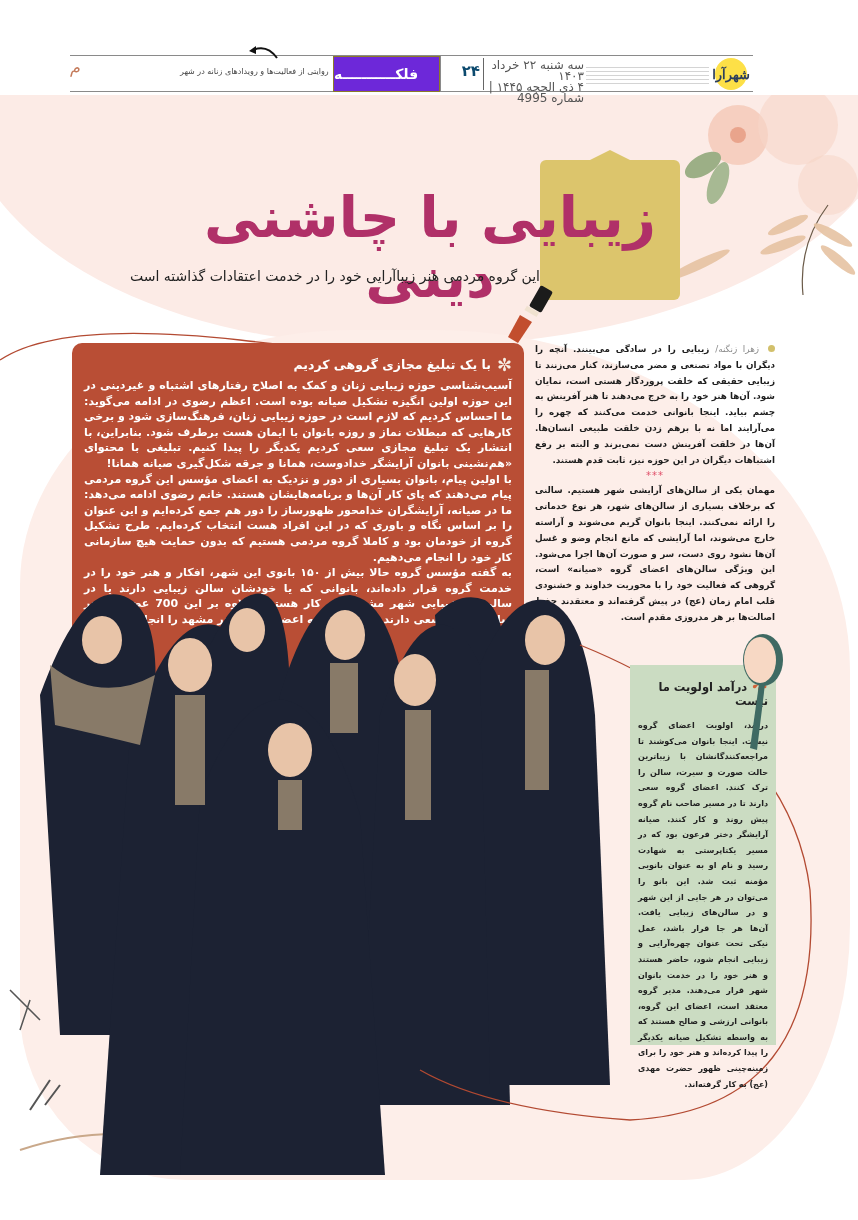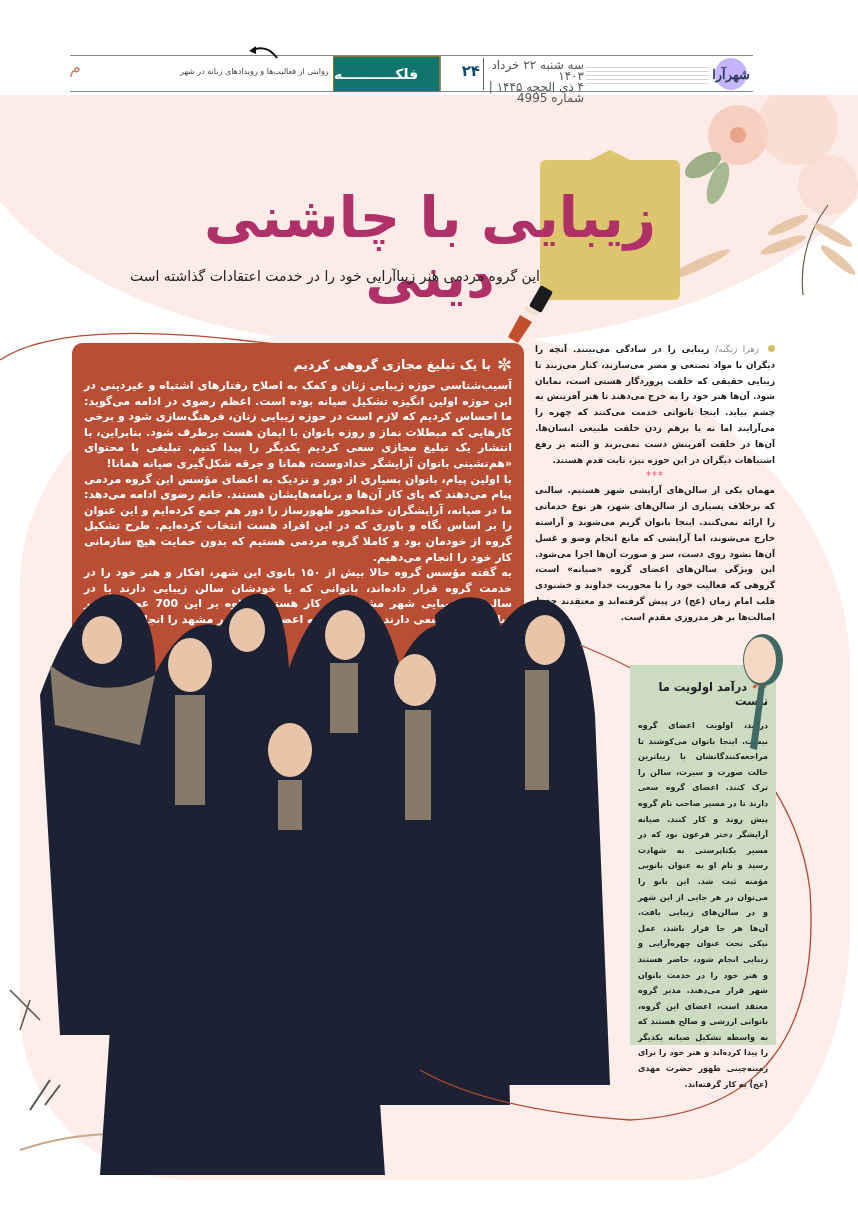--- a/index.html
+++ b/index.html
@@ -3,31 +3,31 @@
 <meta charset="utf-8">
 <style>
   * { box-sizing: border-box; margin: 0; padding: 0; }
   html, body { width: 858px; height: 1220px; background: #ffffff; overflow: hidden; }
   body { position: relative; font-family: "DejaVu Sans", sans-serif; direction: rtl; }
 
   
   .header { position: absolute; left: 70px; top: 55px; width: 683px; height: 37px;
             border-top: 1px solid #8a8a8a; border-bottom: 1px solid #8a8a8a; direction: ltr; }
   .hdr-logo-right { position: absolute; right: 6px; top: 2px; width: 32px; height: 32px;
-                    border-radius: 50%; background: #c4b5fd; display: flex; align-items: center; justify-content: center;
+                    border-radius: 50%; background: #fde047; display: flex; align-items: center; justify-content: center;
                     color: #2d3f5c; font-size: 13px; font-weight: bold; font-family: "DejaVu Serif", serif; }
   .hdr-dots { position: absolute; right: 44px; left: 516px; top: 8px; height: 20px;
               background-image: repeating-linear-gradient(to bottom, transparent 0 3px, #cfcfcf 3px 4px); opacity: .9; }
   .hdr-date { position: absolute; left: 418px; top: 4px; width: 96px; text-align: right; direction: rtl;
               font-size: 12px; line-height: 11px; color: #555; }
   .hdr-sep { position: absolute; left: 413px; top: 2px; width: 1px; height: 32px; background: #666; }
   .hdr-num { position: absolute; left: 372px; top: 6px; width: 38px; text-align: center;
              font-size: 15px; font-weight: bold; color: #0c4a6e; direction: rtl; padding-left: 20px; }
   .hdr-section { position: absolute; left: 263px; top: 0; width: 107px; height: 36px;
-                 background: #0f766e; border: 1px solid #8c7a2a; color: #fff; font-weight: bold; font-size: 14px;
+                 background: #6d28d9; border: 1px solid #8c7a2a; color: #fff; font-weight: bold; font-size: 14px;
                  display: flex; align-items: center; justify-content: flex-end; padding-right: 10px; direction: rtl; }
   .hdr-sep2 { position: absolute; left: 370px; top: 0; width: 1px; height: 36px; background: #8a8a8a; }
   .hdr-tagline { position: absolute; left: 110px; top: 11px; width: 150px; text-align: left; direction: rtl;
                  font-size: 8px; color: #444; }
   .hdr-logo-left { position: absolute; left: 0; top: 2px; width: 22px; height: 32px;
                    color: #c47a5a; font-size: 16px; font-family: "DejaVu Serif", serif; font-style: italic; }
   .hdr-arrow { position: absolute; left: 245px; top: 42px; width: 40px; height: 20px; }
 
   
   .blob { position: absolute; left: -40px; top: 95px; width: 940px; height: 250px;

